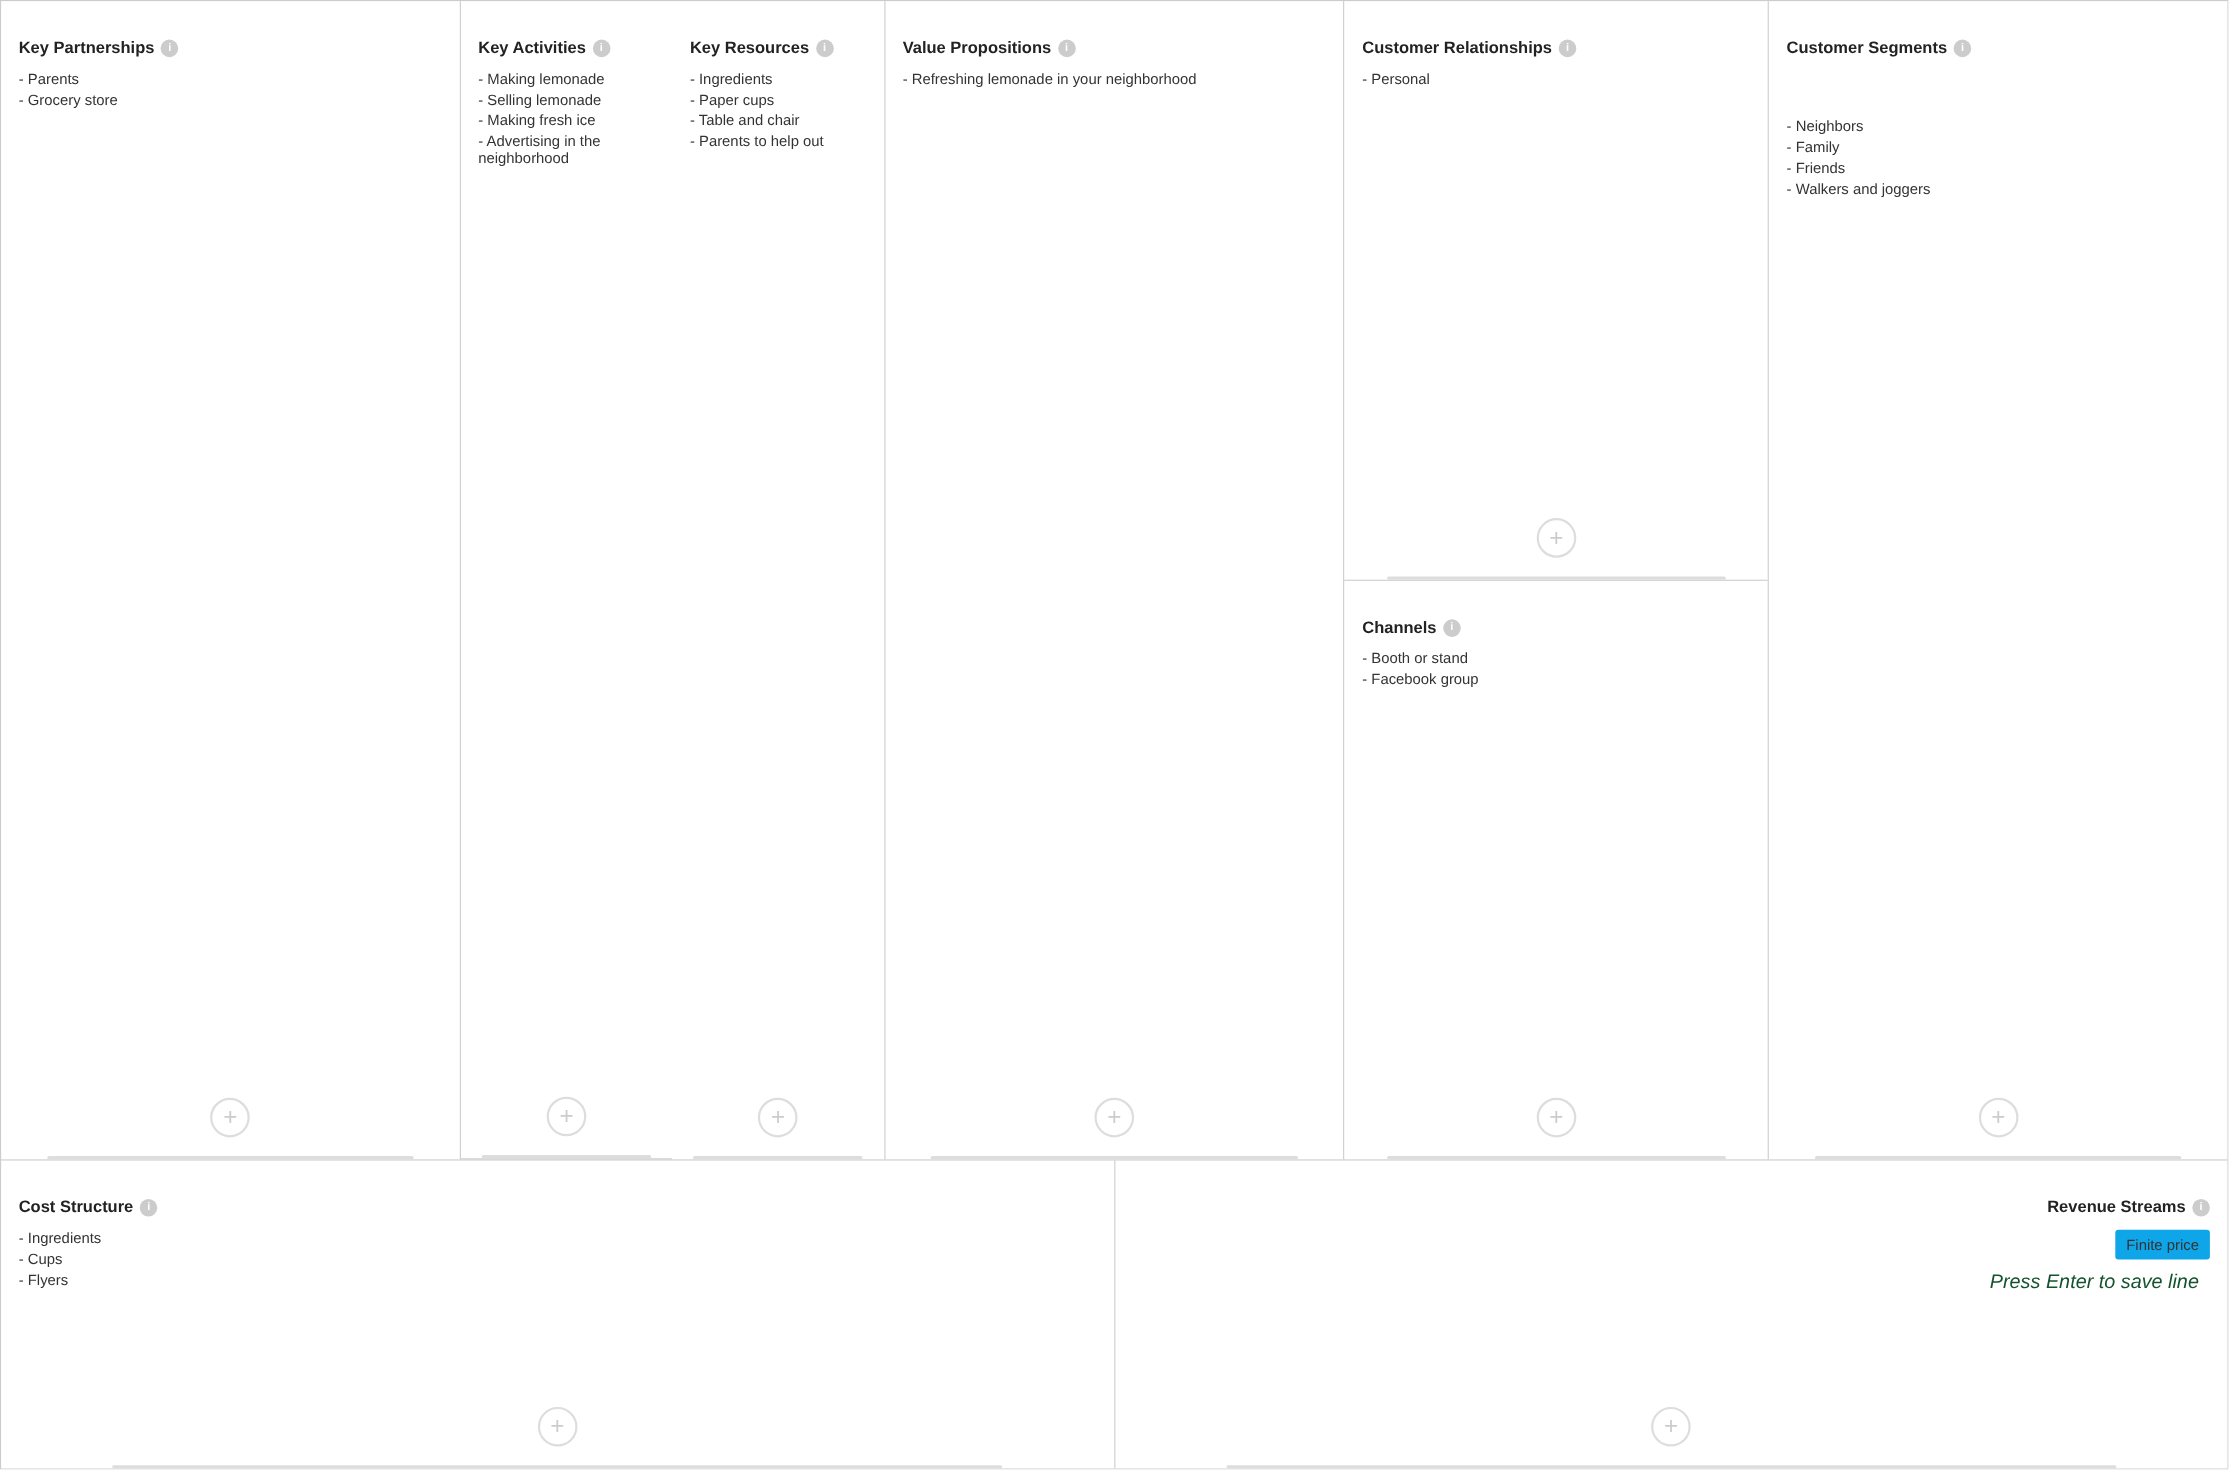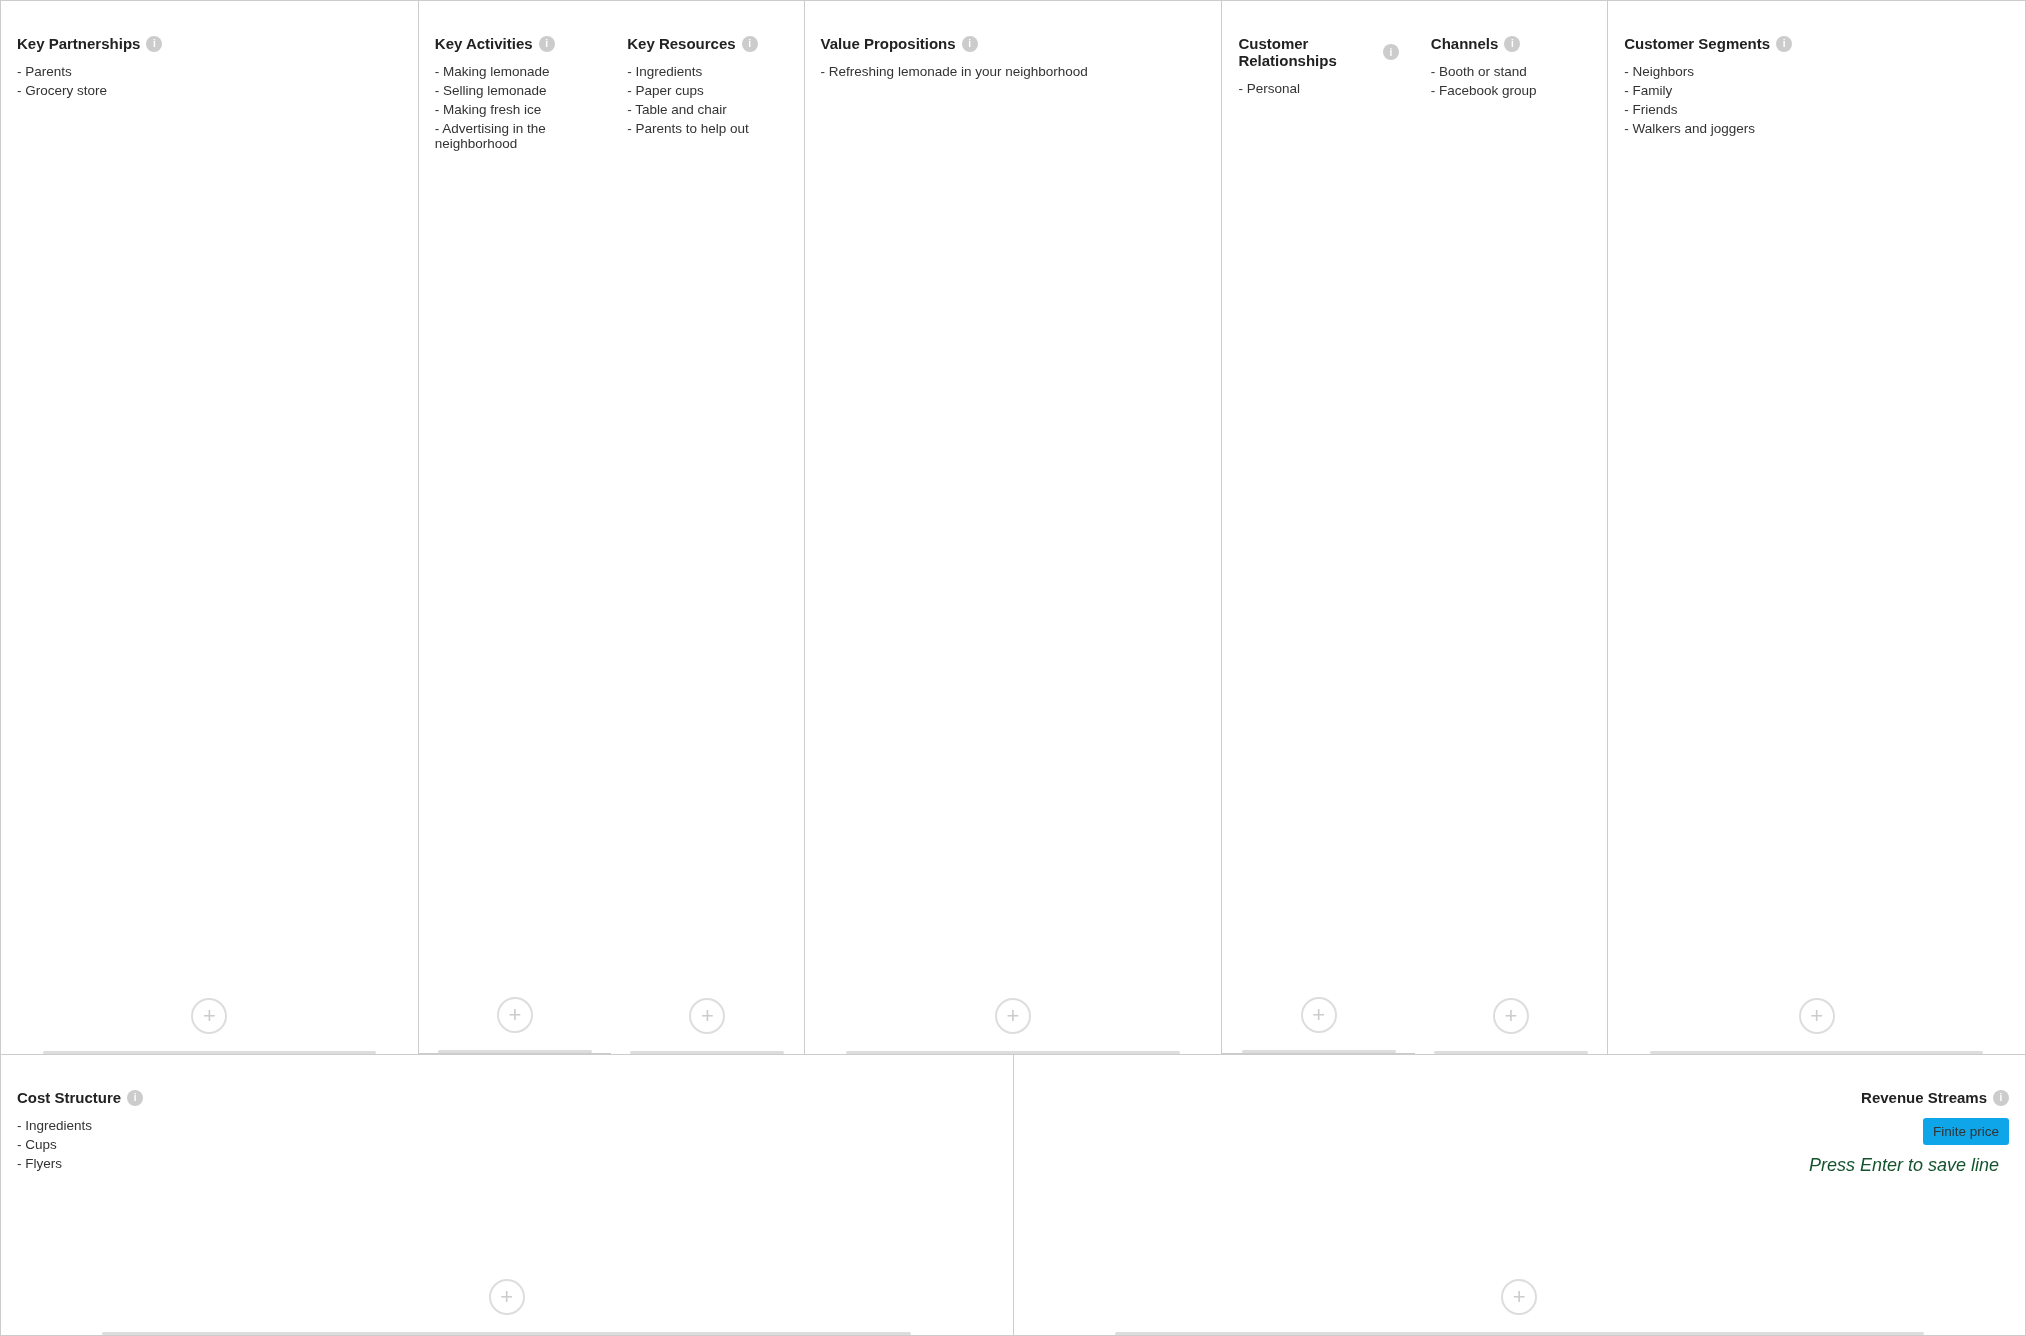--- a/index.html
+++ b/index.html
@@ -129,33 +129,34 @@
       position: relative;
       padding: 16px 16px 40px 16px;
       flex: 1;
     }
 
     .col-value { flex: 1.1; }
     .col-relationships {
       flex: 1.1;
       border-right: 1px solid #ccc;
       display: flex;
+      flex-direction: column;
     }
     .col-relationships-top {
       position: relative;
       border-bottom: 1px solid #ccc;
       padding: 16px 16px 40px 16px;
       flex: 1;
     }
     .col-relationships-bottom {
       position: relative;
       padding: 16px 16px 40px 16px;
       flex: 1;
     }
-    .col-segments { flex: 1.1; }
+    .col-segments { flex: 1.1; gap: 43px; }
 
     
     .col-cost { flex: 1.35; }
     .col-revenue { flex: 1.35; border-right: none; align-items: flex-end; }
 
     .revenue-input-row {
       background: #0ea5e9;
       border-radius: 3px;
       padding: 6px 10px;
       margin-bottom: 6px;

